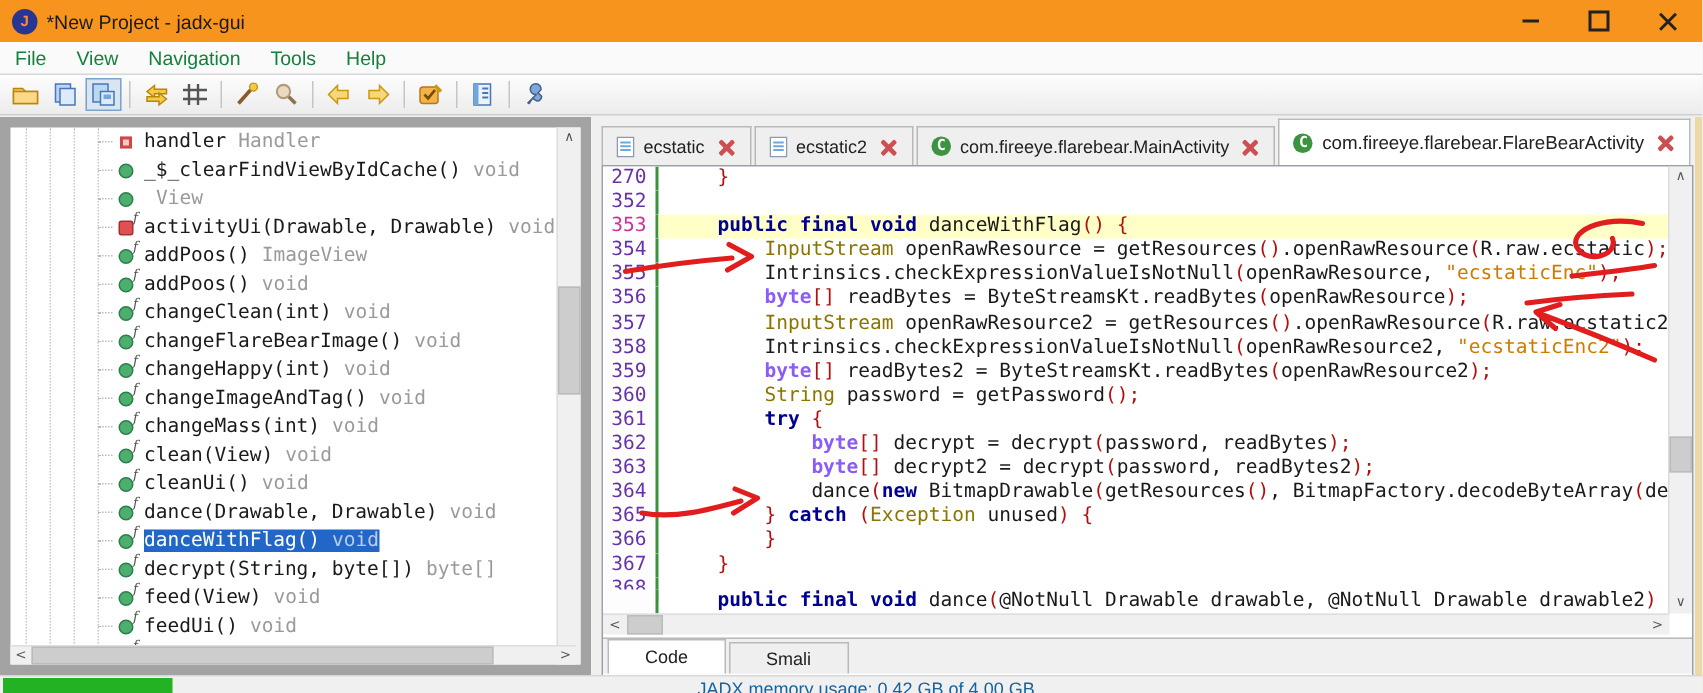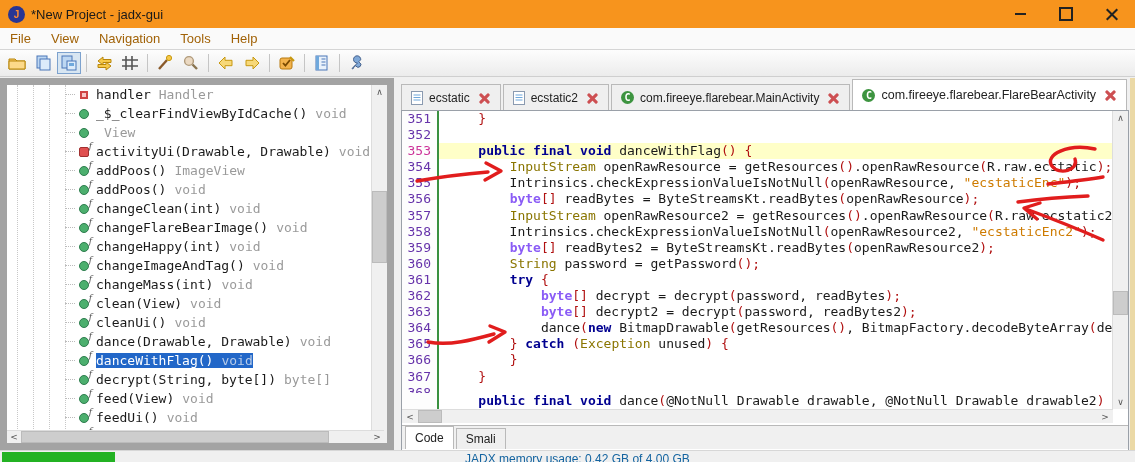--- a/index.html
+++ b/index.html
@@ -14,21 +14,21 @@
   .wb-min::before { content:""; width:11px; height:2px; background:#222; }
   .wb-max::before { content:""; width:10px; height:10px; border:2px solid #222; }
   .wb-close { position:relative; }
   .wb-close::before, .wb-close::after { content:""; position:absolute; width:2px; height:15px; background:#222; left:22px; top:7px; }
   .wb-close::before { transform:rotate(45deg); }
   .wb-close::after { transform:rotate(-45deg); }
   #jadx-logo { width:17px; height:17px; margin-left:8px; border-radius:50%; background:#283593; color:#FF8A30; display:flex; align-items:center; justify-content:center; font-size:10px; font-weight:bold; }
 
   
   #menubar { position:absolute; left:0; top:28px; width:1135px; height:22px; background:#FAFAFA; border-bottom:1px solid #D5D5D5; display:flex; align-items:center; }
-  .menu-item { padding:0 10px; font-size:13px; color:#a16207; height:22px; display:flex; align-items:center; }
+  .menu-item { padding:0 10px; font-size:13px; color:#15803d; height:22px; display:flex; align-items:center; }
 
   
   #toolbar { position:absolute; left:0; top:50px; width:1135px; height:27px; background:linear-gradient(#FDFDFD,#ECECEC); border-bottom:1px solid #CFCFCF; display:flex; align-items:center; padding-left:4px; }
   .tb-icon { width:24px; height:22px; display:flex; align-items:center; justify-content:center; margin:0 1px; border:1px solid transparent; }
   .tb-icon.pressed { background:#D8E6F2; border:1px solid #7DA2CE; }
   .tb-sep { width:1px; height:18px; background:#C5C5C5; margin:0 4px; }
 
   
   #left-panel { position:absolute; left:0; top:78px; width:394px; height:372px; background:#FFFFFF; border:7px solid #a3a3a3; }
   #tree-view { position:absolute; left:0; top:0; width:377px; height:358px; overflow:hidden; font-family:"DejaVu Sans Mono", monospace; font-size:13px; }
@@ -84,21 +84,21 @@
   .tk-s { color:#CE7B00; }
   .tk-r { color:#B01010; }
   .tk-n { color:#1A1A1A; }
   #partial-line { position:absolute; left:0; top:281.7px; width:711px; height:16px; }
 
   #ed-vscroll { right:0; top:0; width:16px; height:298px; border-left:1px solid #DDD; }
   #ed-hscroll { left:0; top:298px; width:711px; height:14px; border-top:1px solid #DDD; flex-direction:row; }
 
   
   #bottom-tabs { position:absolute; left:0; top:314px; height:24px; display:flex; align-items:flex-end; padding-left:3px; background:#F0F0F0; width:726px; border-top:1px solid #B9B9B9; }
-  .btab { height:21px; padding:0 9px; font-size:12px; display:flex; align-items:center; background:#EFEFEF; border:1px solid #B9B9B9; border-bottom:none; margin-right:2px; color:#222; }
+  .btab { height:21px; padding:0 24px; font-size:12px; display:flex; align-items:center; background:#EFEFEF; border:1px solid #B9B9B9; border-bottom:none; margin-right:2px; color:#222; }
   .btab.active { background:#FFFFFF; height:23px; }
 
   
   #statusbar { position:absolute; left:0; top:450px; width:1135px; height:12px; background:#F0F0F0; border-top:1px solid #D7D7D7; }
   #progress { position:absolute; left:2px; top:1px; width:113px; height:14px; background:#23B223; }
   #mem-text { position:absolute; left:465px; top:1px; font-size:12px; color:#1464A0; white-space:nowrap; }
 
   #right-strip { position:absolute; right:0; top:78px; width:5px; height:384px; background:#EBD9A6; }
 
   #annotations { position:absolute; left:0; top:0; width:1135px; height:462px; pointer-events:none; }
@@ -451,21 +451,21 @@
         <div class="tab active">
           <span class="tab-ico">
             <span class="cicon">C</span>
           </span>
           <span>com.fireeye.flarebear.FlareBearActivity</span>
           <span class="xicon"></span>
         </div>
       </div>
     <div id="editor">
       <div id="code-scroll">
-          <div class="code-line"><span class="gutter">351</span><span class="line-body"><span class="tk-n">    </span><span class="tk-r">}</span></span></div>
+          <div class="code-line"><span class="gutter">270</span><span class="line-body"><span class="tk-n">    </span><span class="tk-r">}</span></span></div>
           <div class="code-line"><span class="gutter">352</span><span class="line-body"></span></div>
           <div class="code-line hl"><span class="gutter">353</span><span class="line-body"><span class="tk-n">    </span><span class="tk-k">public</span><span class="tk-n"> </span><span class="tk-k">final</span><span class="tk-n"> </span><span class="tk-k">void</span><span class="tk-n"> danceWithFlag</span><span class="tk-r">() {</span></span></div>
           <div class="code-line"><span class="gutter">354</span><span class="line-body"><span class="tk-n">        </span><span class="tk-t">InputStream</span><span class="tk-n"> openRawResource = getResources</span><span class="tk-r">()</span><span class="tk-n">.openRawResource</span><span class="tk-r">(</span><span class="tk-n">R.raw.ecstatic</span><span class="tk-r">);</span></span></div>
           <div class="code-line"><span class="gutter">355</span><span class="line-body"><span class="tk-n">        Intrinsics.checkExpressionValueIsNotNull</span><span class="tk-r">(</span><span class="tk-n">openRawResource, </span><span class="tk-s">"ecstaticEnc"</span><span class="tk-r">);</span></span></div>
           <div class="code-line"><span class="gutter">356</span><span class="line-body"><span class="tk-n">        </span><span class="tk-p">byte</span><span class="tk-r">[]</span><span class="tk-n"> readBytes = ByteStreamsKt.readBytes</span><span class="tk-r">(</span><span class="tk-n">openRawResource</span><span class="tk-r">);</span></span></div>
           <div class="code-line"><span class="gutter">357</span><span class="line-body"><span class="tk-n">        </span><span class="tk-t">InputStream</span><span class="tk-n"> openRawResource2 = getResources</span><span class="tk-r">()</span><span class="tk-n">.openRawResource</span><span class="tk-r">(</span><span class="tk-n">R.raw.ecstatic2</span><span class="tk-r">);</span></span></div>
           <div class="code-line"><span class="gutter">358</span><span class="line-body"><span class="tk-n">        Intrinsics.checkExpressionValueIsNotNull</span><span class="tk-r">(</span><span class="tk-n">openRawResource2, </span><span class="tk-s">"ecstaticEnc2"</span><span class="tk-r">);</span></span></div>
           <div class="code-line"><span class="gutter">359</span><span class="line-body"><span class="tk-n">        </span><span class="tk-p">byte</span><span class="tk-r">[]</span><span class="tk-n"> readBytes2 = ByteStreamsKt.readBytes</span><span class="tk-r">(</span><span class="tk-n">openRawResource2</span><span class="tk-r">);</span></span></div>
           <div class="code-line"><span class="gutter">360</span><span class="line-body"><span class="tk-n">        </span><span class="tk-t">String</span><span class="tk-n"> password = getPassword</span><span class="tk-r">();</span></span></div>
           <div class="code-line"><span class="gutter">361</span><span class="line-body"><span class="tk-n">        </span><span class="tk-k">try</span><span class="tk-n"> </span><span class="tk-r">{</span></span></div>

